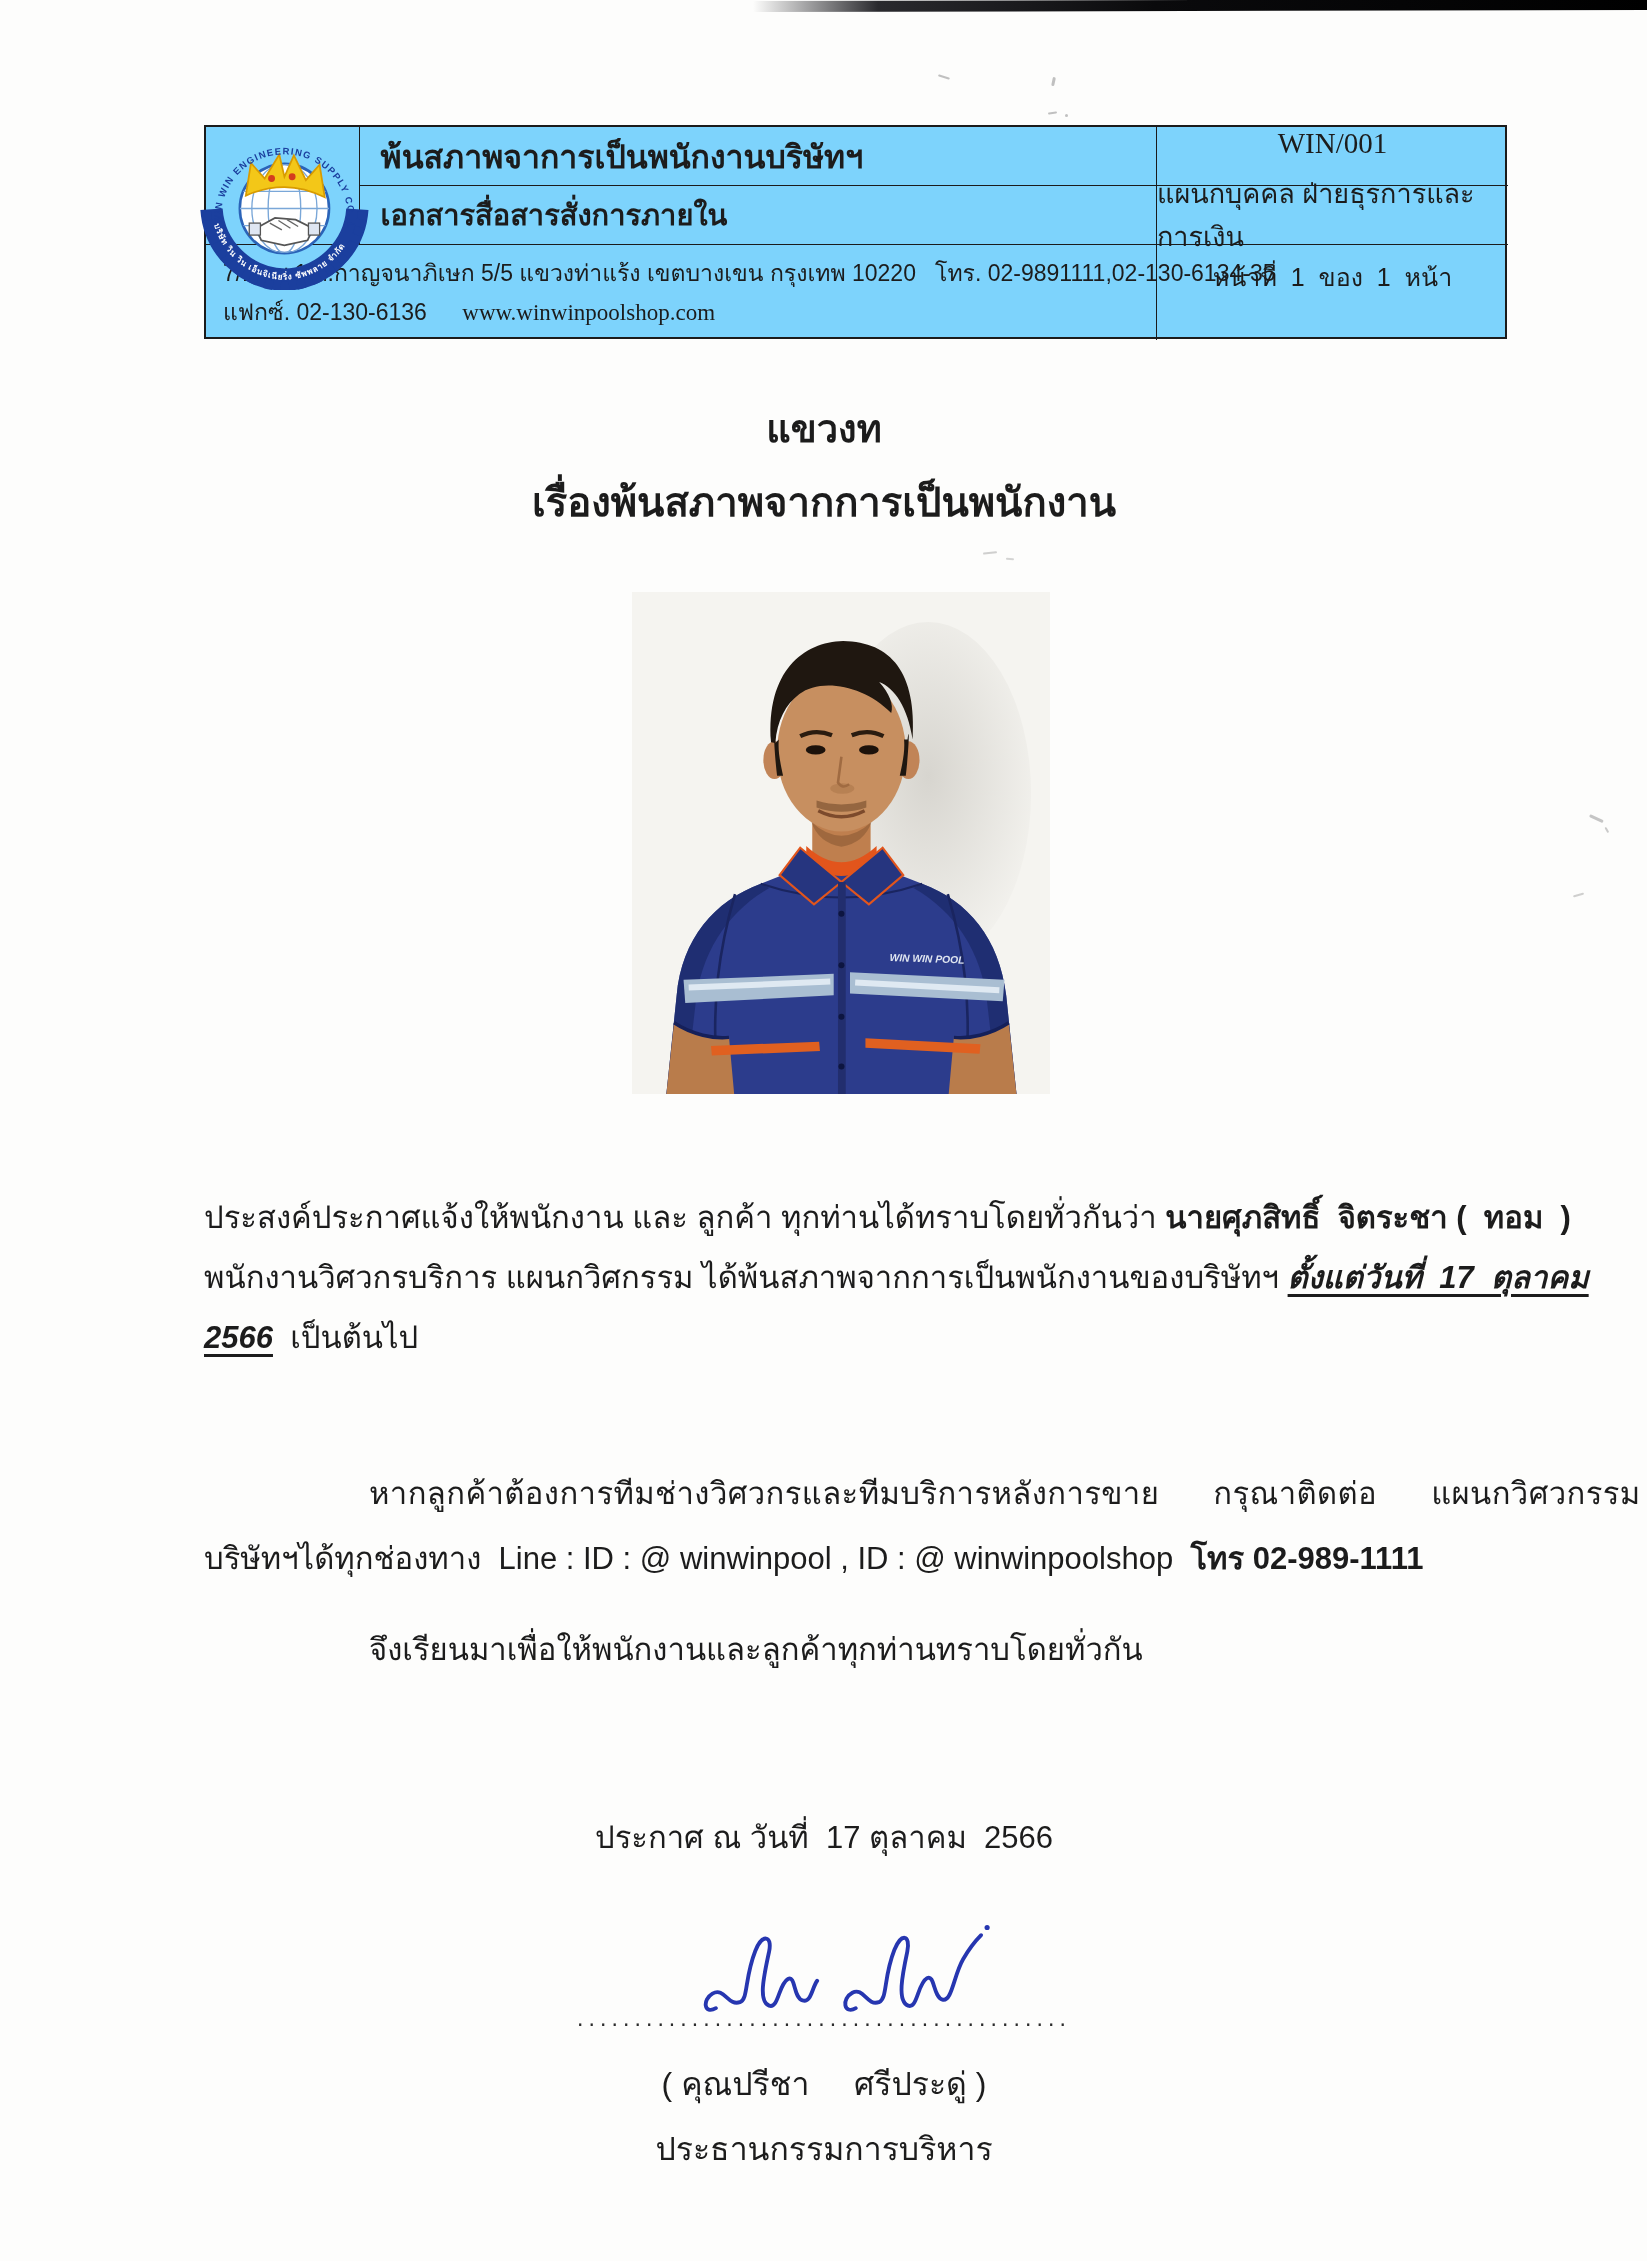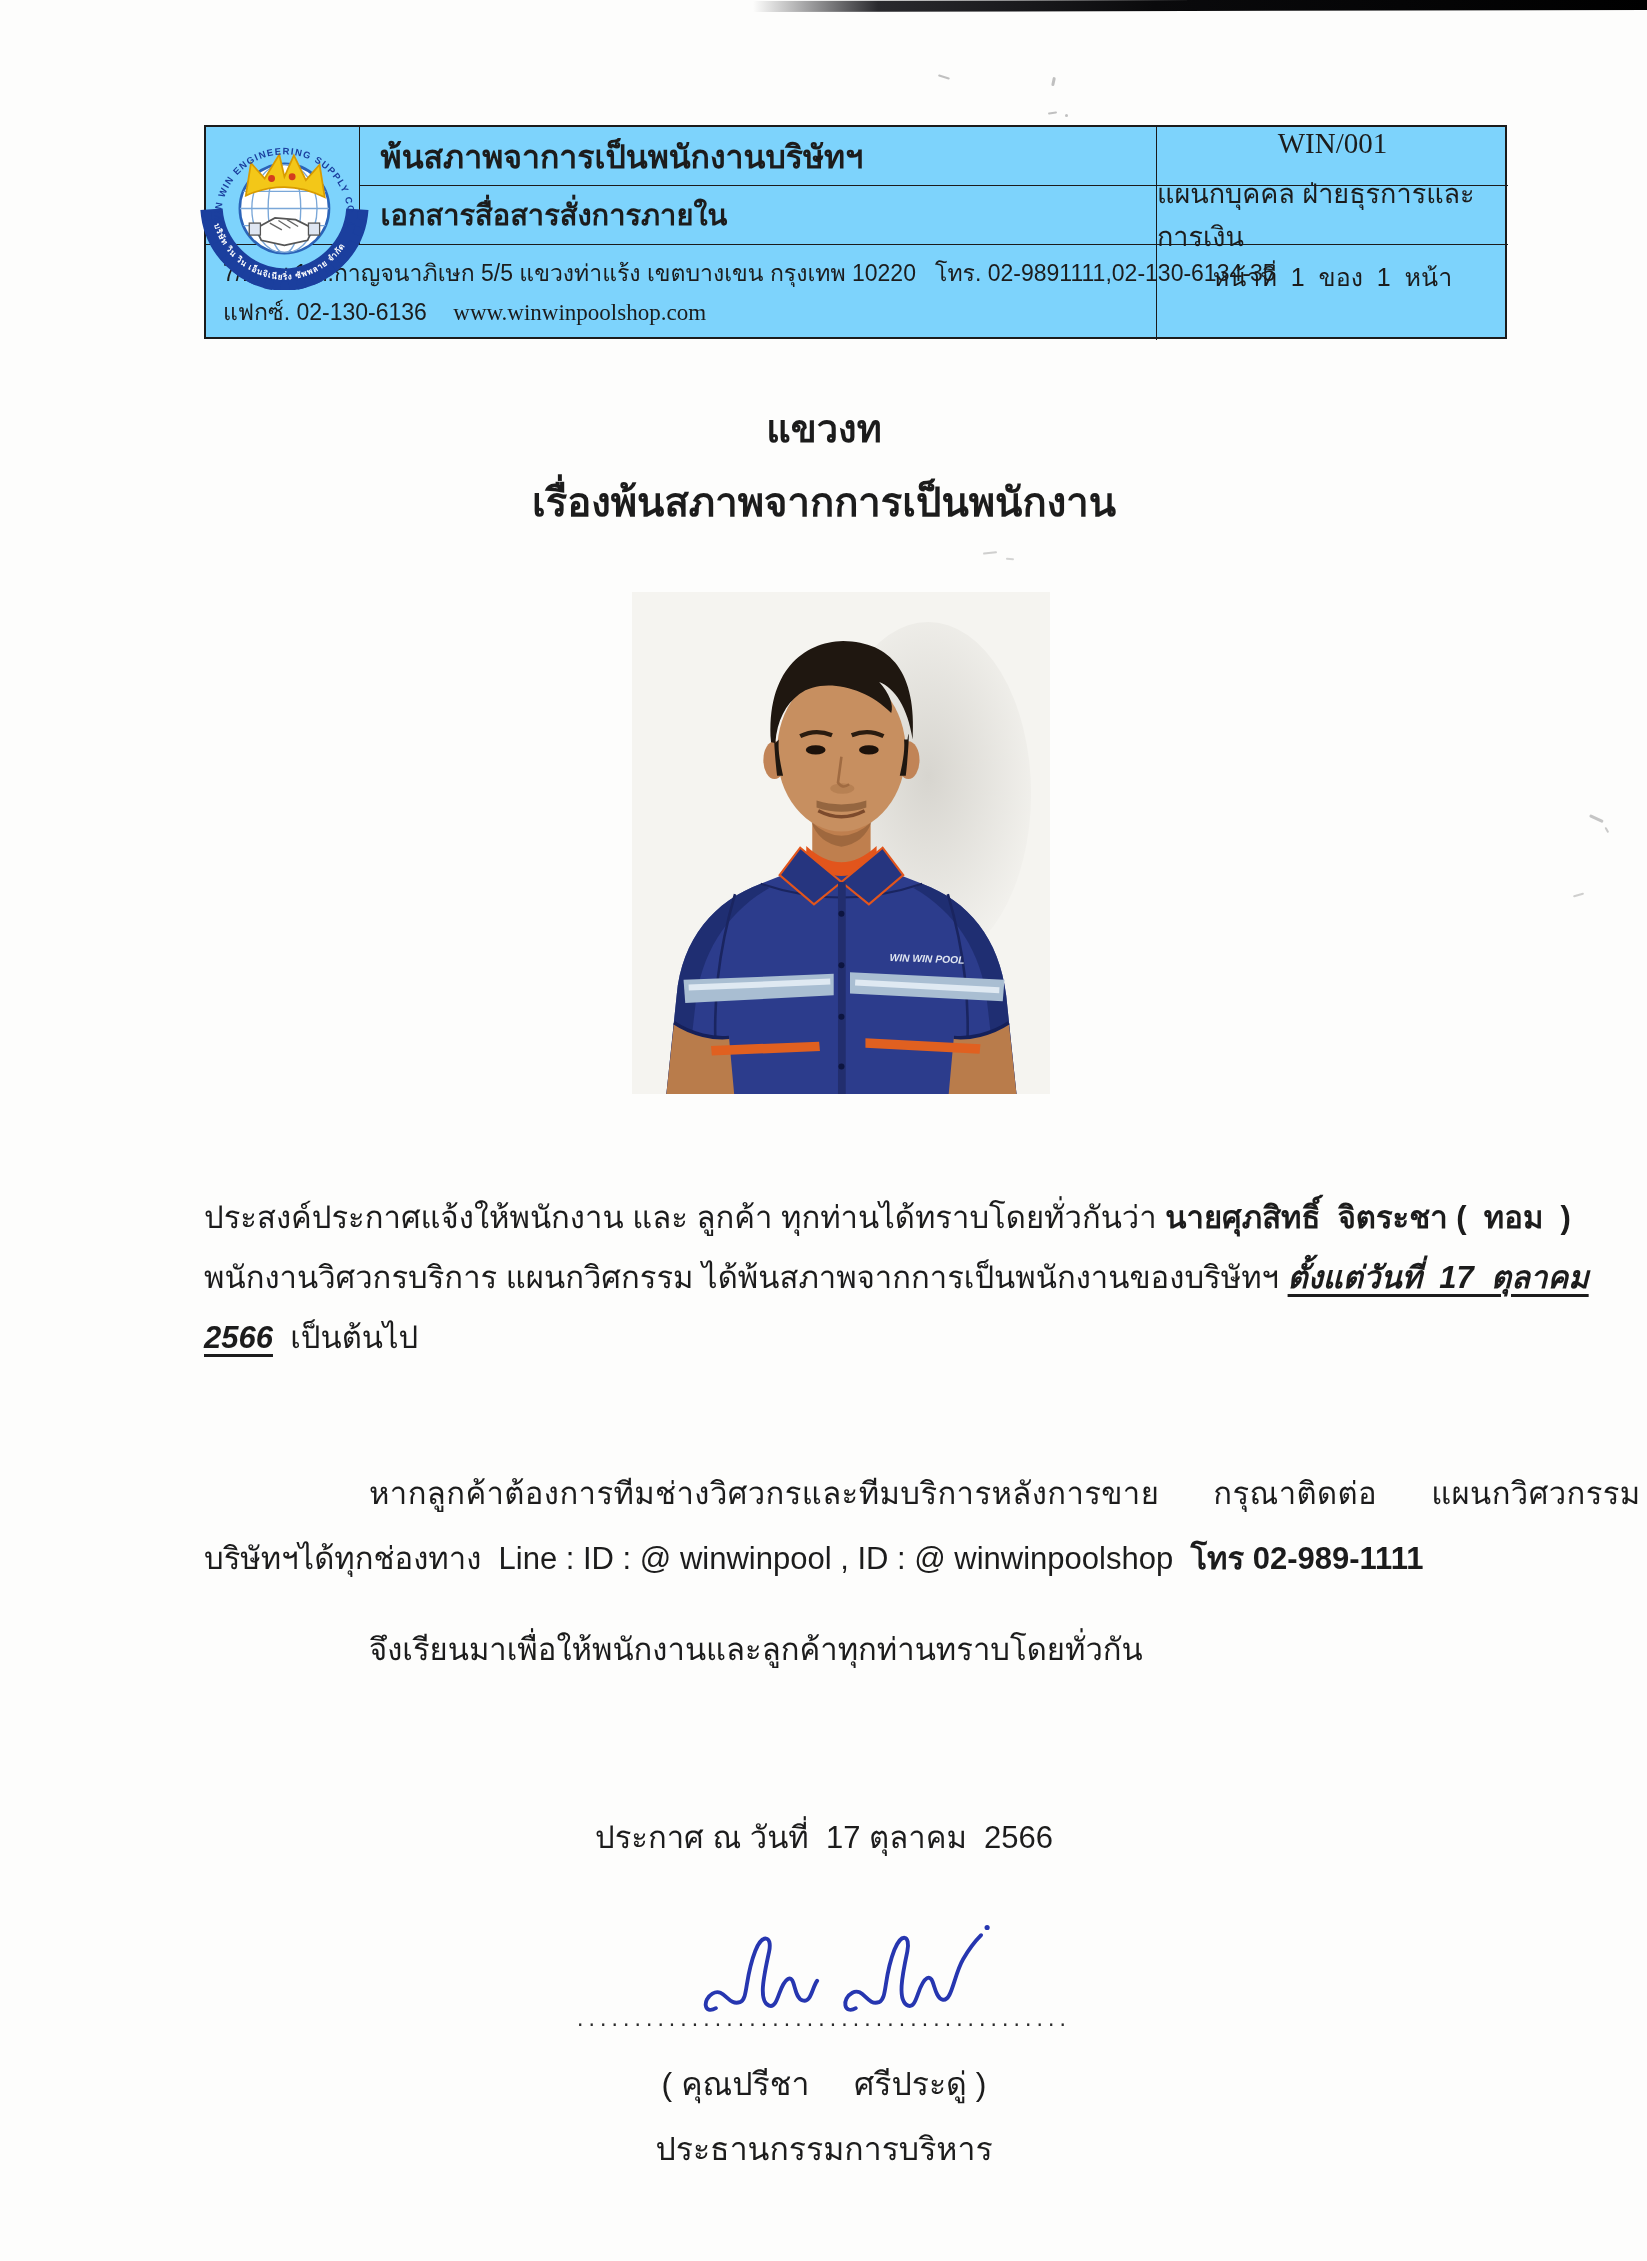--- a/index.html
+++ b/index.html
@@ -35,21 +35,21 @@
     display:flex;justify-content:center;font-size:29px}
   #doc-subtitle-cell{grid-row:2;grid-column:2;display:flex;align-items:center;
     padding-left:20.6px;font-size:29px;font-weight:bold}
   #dept-cell{grid-row:2;grid-column:3;border-left:1.7px solid #1b1b1b;
     display:flex;align-items:center;justify-content:center;font-size:27px}
   #address-cell{grid-row:3;grid-column:1/3;border-top:1.7px solid #1b1b1b;
     padding:8.6px 0 0 17px;font-size:23px;line-height:39px}
   #page-cell{grid-row:3;grid-column:3;border-top:1.7px solid #1b1b1b;border-left:1.7px solid #1b1b1b;
     text-align:center;padding-top:12px;font-size:25px}
   #company-logo{position:absolute;left:196px;top:127px;z-index:3}
-  #website-text{margin-left:20px}
+  #website-text{margin-left:29px}
 
   
   #announce-title{top:398px;font-size:38px;font-weight:bold}
   #announce-subject{top:470px;font-size:40px;font-weight:bold}
 
   
   #employee-photo{position:absolute;left:632px;top:592px;width:418px;height:502px}
 
   
   .para{position:absolute;left:204px;width:1304px;font-size:31px;line-height:60px}

